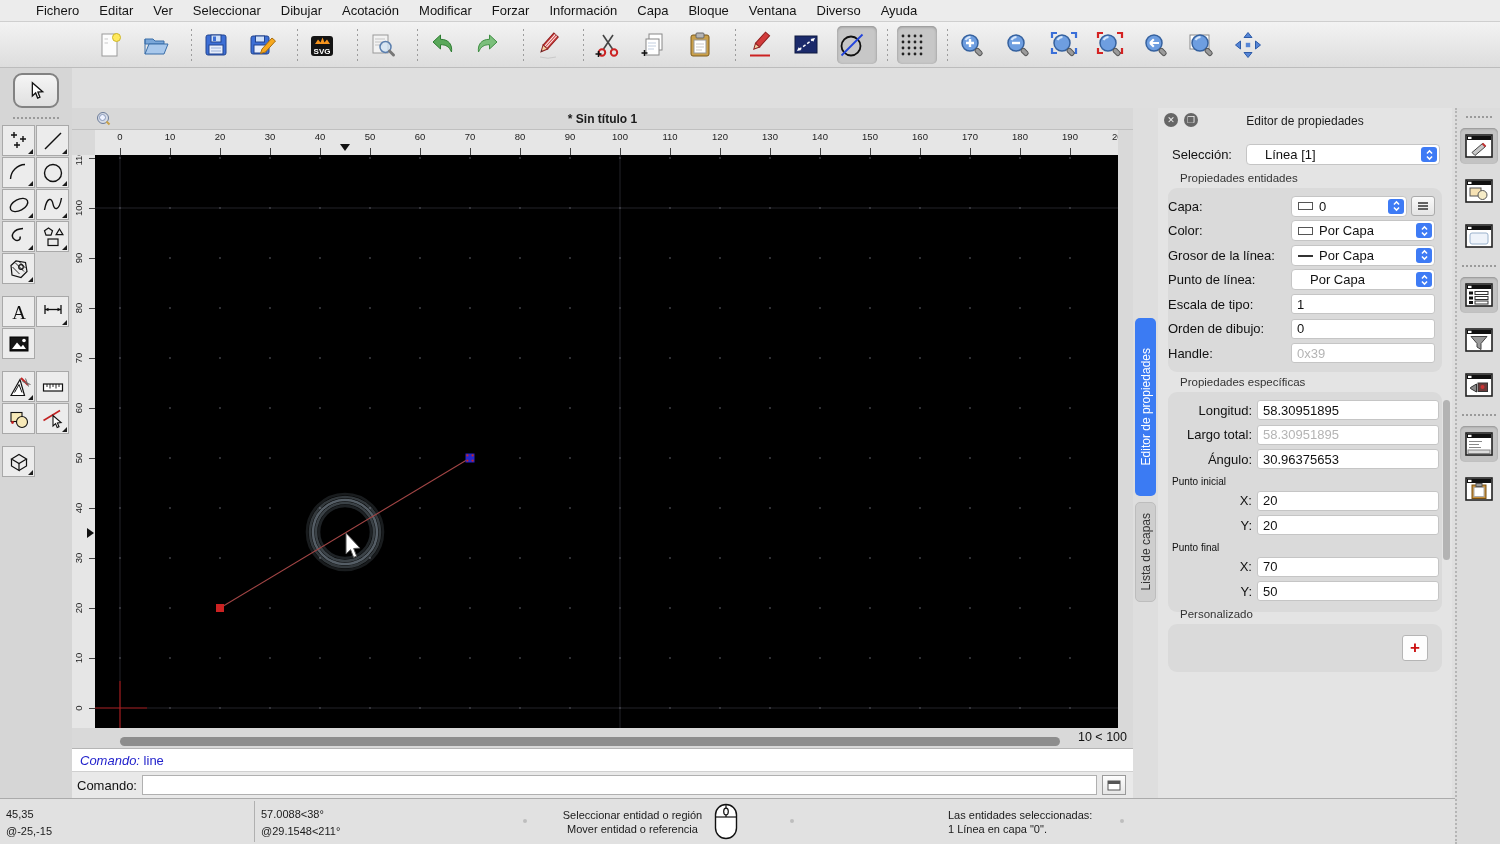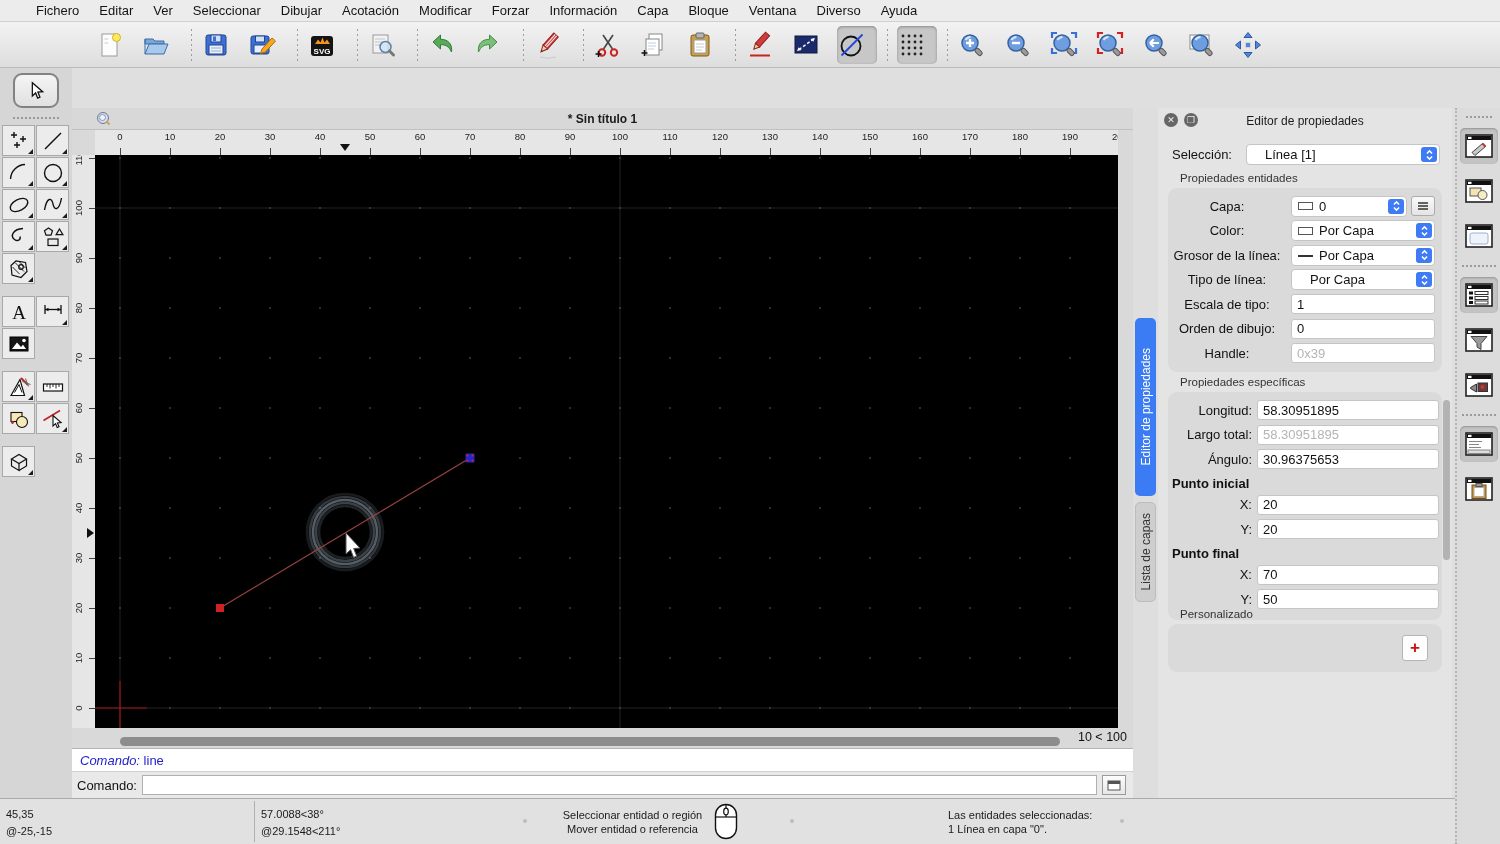--- a/index.html
+++ b/index.html
@@ -82,28 +82,28 @@
 .combo{position:relative;height:21px;background:#fff;border:1px solid #c5c5c5;border-radius:4px;font-size:13px;}
 .combo .ctext{position:absolute;left:18px;top:2px;white-space:nowrap;}
 .combo .chev{position:absolute;right:2px;top:2px;width:16px;height:15px;background:#3e7bf5;border-radius:3px;display:flex;align-items:center;justify-content:center;}
 .combo .chev svg{width:9px;height:12px;}
 .combo .sw-rect{position:absolute;left:6px;top:5.5px;width:15px;height:8px;border:1.4px solid #555;background:#fff;}
 .combo .sw-line{position:absolute;left:6px;top:9.5px;width:15px;height:1.6px;background:#333;}
 .combo .ctext.shift{left:27px;}
 .glabel{position:absolute;left:22px;font-size:11.5px;color:#333;}
 .gbox{position:absolute;left:10px;width:274px;background:#dadada;border-radius:9px;}
 .prow{display:flex;align-items:center;height:24.5px;}
-.plabel2{width:118px;text-align:center;margin-right:5px;font-size:13px;white-space:nowrap;}
+.plabel2{width:118px;text-align:left;margin-right:5px;font-size:13px;white-space:nowrap;}
 .pfield{height:20px;border:1px solid #c5c5c5;border-radius:3px;background:#fff;font-size:13px;padding:0 5px;font-family:inherit;color:#111;}
 .pfield.dis{color:#b4b4b4;}
 .pfield.w1{width:144px;}
 .mbtn{width:24px;height:20px;margin-left:4px;border:1px solid #ababab;border-radius:3px;background:linear-gradient(#fafafa,#e4e4e4);display:flex;align-items:center;justify-content:center;}
 .mbtn svg{width:12px;height:10px;}
 .prow .combo.c1{width:116px;} .prow .combo.c2{width:144px;}
-.sphead{font-weight:bold;font-size:13px;padding:4px 0 2px 4px;}
+.sphead{font-weight:normal;font-size:10px;padding:4px 0 2px 4px;}
 .plabel3{width:84px;text-align:right;margin-right:5px;font-size:13px;white-space:nowrap;}
 .pfield.w2{width:182px;}
 .custom-box{position:absolute;left:10px;width:274px;height:48px;background:#dadada;border-radius:9px;}
 .plusbtn{position:absolute;right:14px;top:11px;width:26px;height:26px;background:#fdfdfd;border:1px solid #b5b5b5;border-radius:3px;color:#cc1111;font-size:17px;font-weight:bold;text-align:center;line-height:24px;}
 .dock-scroll{position:absolute;right:2px;top:292px;width:7px;height:160px;background:#b3b3b3;border-radius:4px;}
 
 
 .rightbar{position:absolute;left:1455px;top:108px;width:45px;height:736px;background:#dcdcdc;border-left:2px dotted #b5b5b5;display:flex;flex-direction:column;align-items:center;}
 .rb-handle{width:26px;border-top:2px dotted #9a9a9a;margin:8px 0 10px;}
 .rbtn{width:38px;height:36px;display:flex;align-items:center;justify-content:center;border-radius:5px;margin-bottom:9px;flex:none;}
@@ -985,21 +985,21 @@
           <span class="sw-line"></span>
           <span class="ctext shift">Por Capa</span>
           <span class="chev">
               <svg viewBox="0 0 10 14">
                 <path d="M2 5.2 L5 2.2 L8 5.2 M2 8.8 L5 11.8 L8 8.8" stroke="#fff" stroke-width="1.7" fill="none"></path>
               </svg>
             </span>
         </div>
       </div>
       <div class="prow">
-        <span class="plabel2">Tipo de línea:</span>
+        <span class="plabel2">Punto de línea:</span>
         <div class="combo c2">
           <span class="ctext">Por Capa</span>
           <span class="chev">
               <svg viewBox="0 0 10 14">
                 <path d="M2 5.2 L5 2.2 L8 5.2 M2 8.8 L5 11.8 L8 8.8" stroke="#fff" stroke-width="1.7" fill="none"></path>
               </svg>
             </span>
         </div>
       </div>
       <div class="prow">

